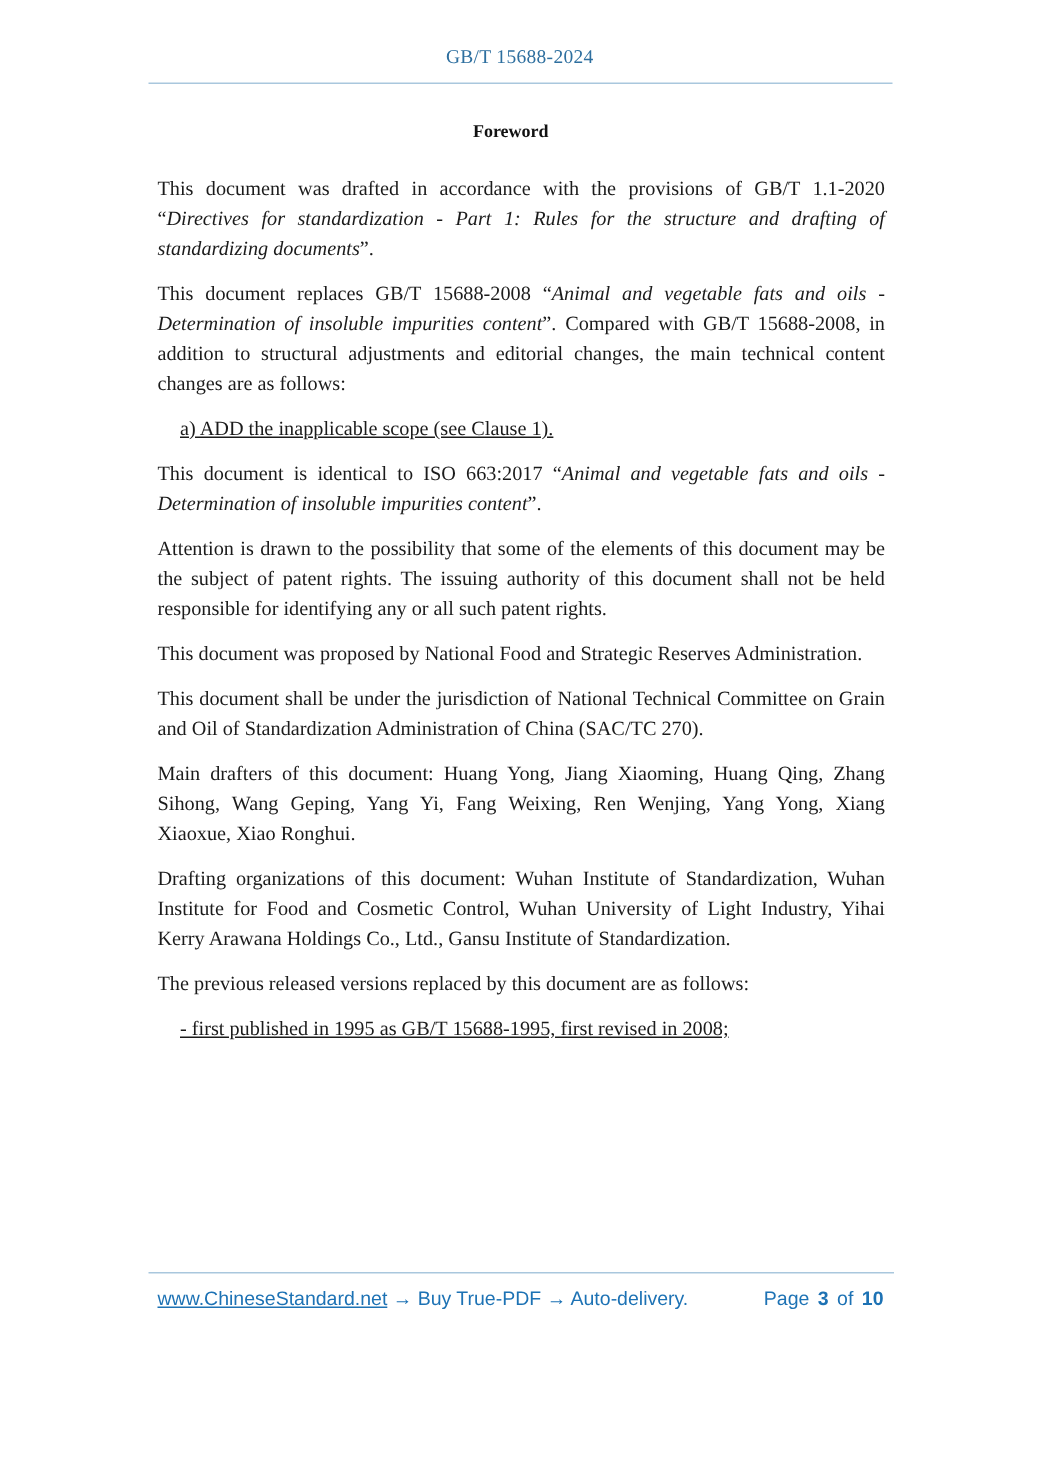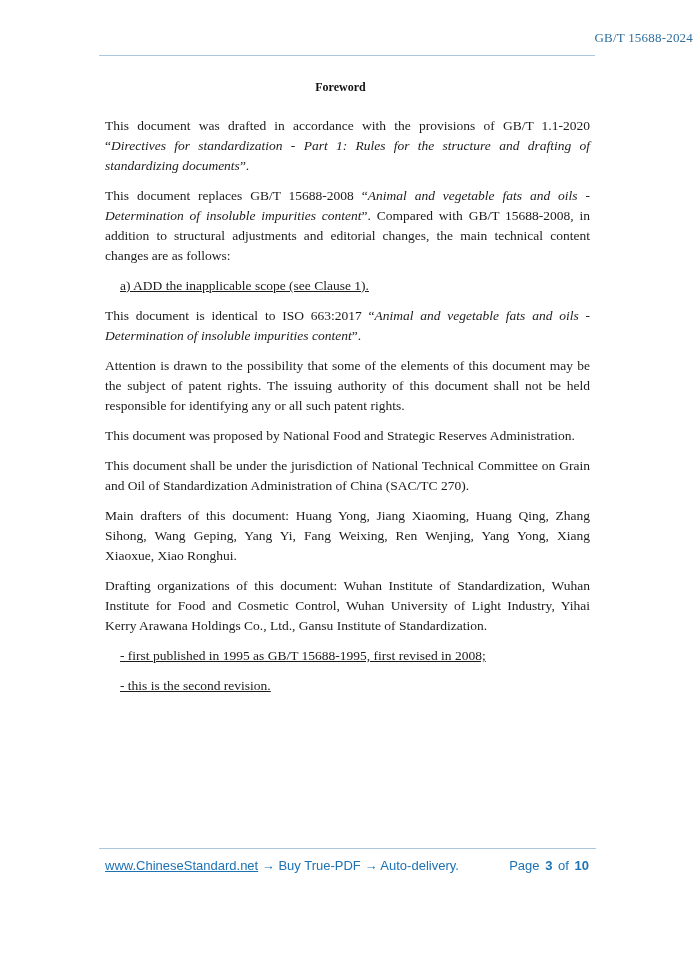--- a/index.html
+++ b/index.html
@@ -8,21 +8,21 @@
     width: 693px; height: 980px;
     background: #ffffff;
     font-family: "Liberation Serif", serif;
     position: relative;
     overflow: hidden;
   }
   .page { position: absolute; inset: 0; }
 
   
   .doc-number {
-    text-align: right;
+    text-align: center;
     padding-top: 30px;
     font-size: 13px;
     letter-spacing: 0.2px;
     color: var(--header-blue, #2e6f9f);
   }
   .header-rule {
     border: none;
     border-top: 1px solid var(--rule-blue, #a9c7dd);
     margin: 9px 98px 0 99px;
   }
@@ -96,22 +96,22 @@
 
   <p class="para"><span>This document was drafted in accordance with the provisions of GB/T 1.1-2020 “</span><i>Directives for standardization - Part 1: Rules for the structure and drafting of standardizing documents</i><span>”.</span></p>
       <p class="para"><span>This document replaces GB/T 15688-2008 “</span><i>Animal and vegetable fats and oils - Determination of insoluble impurities content</i><span>”. Compared with GB/T 15688-2008, in addition to structural adjustments and editorial changes, the main technical content changes are as follows:</span></p>
       <p class="para list-item"><span>a) ADD the inapplicable scope (see Clause 1).</span></p>
       <p class="para"><span>This document is identical to ISO 663:2017 “</span><i>Animal and vegetable fats and oils - Determination of insoluble impurities content</i><span>”.</span></p>
       <p class="para"><span>Attention is drawn to the possibility that some of the elements of this document may be the subject of patent rights. The issuing authority of this document shall not be held responsible for identifying any or all such patent rights.</span></p>
       <p class="para"><span>This document was proposed by National Food and Strategic Reserves Administration.</span></p>
       <p class="para"><span>This document shall be under the jurisdiction of National Technical Committee on Grain and Oil of Standardization Administration of China (SAC/TC 270).</span></p>
       <p class="para"><span>Main drafters of this document: Huang Yong, Jiang Xiaoming, Huang Qing, Zhang Sihong, Wang Geping, Yang Yi, Fang Weixing, Ren Wenjing, Yang Yong, Xiang Xiaoxue, Xiao Ronghui.</span></p>
       <p class="para"><span>Drafting organizations of this document: Wuhan Institute of Standardization, Wuhan Institute for Food and Cosmetic Control, Wuhan University of Light Industry, Yihai Kerry Arawana Holdings Co., Ltd., Gansu Institute of Standardization.</span></p>
+      <p class="para"><span>The previous released versions replaced by this document are as follows:</span></p>
       <p class="para list-item"><span>- first published in 1995 as GB/T 15688-1995, first revised in 2008;</span></p>
-      <p class="para list-item"><span>- this is the second revision.</span></p>
     </main>
 
   <footer class="footer">
     <hr class="footer-rule">
     <div class="footer-row">
       <div class="footer-left">
         <a>www.ChineseStandard.net</a>
         <span>→</span>
         <span>Buy True-PDF</span>
         <span>→</span>

